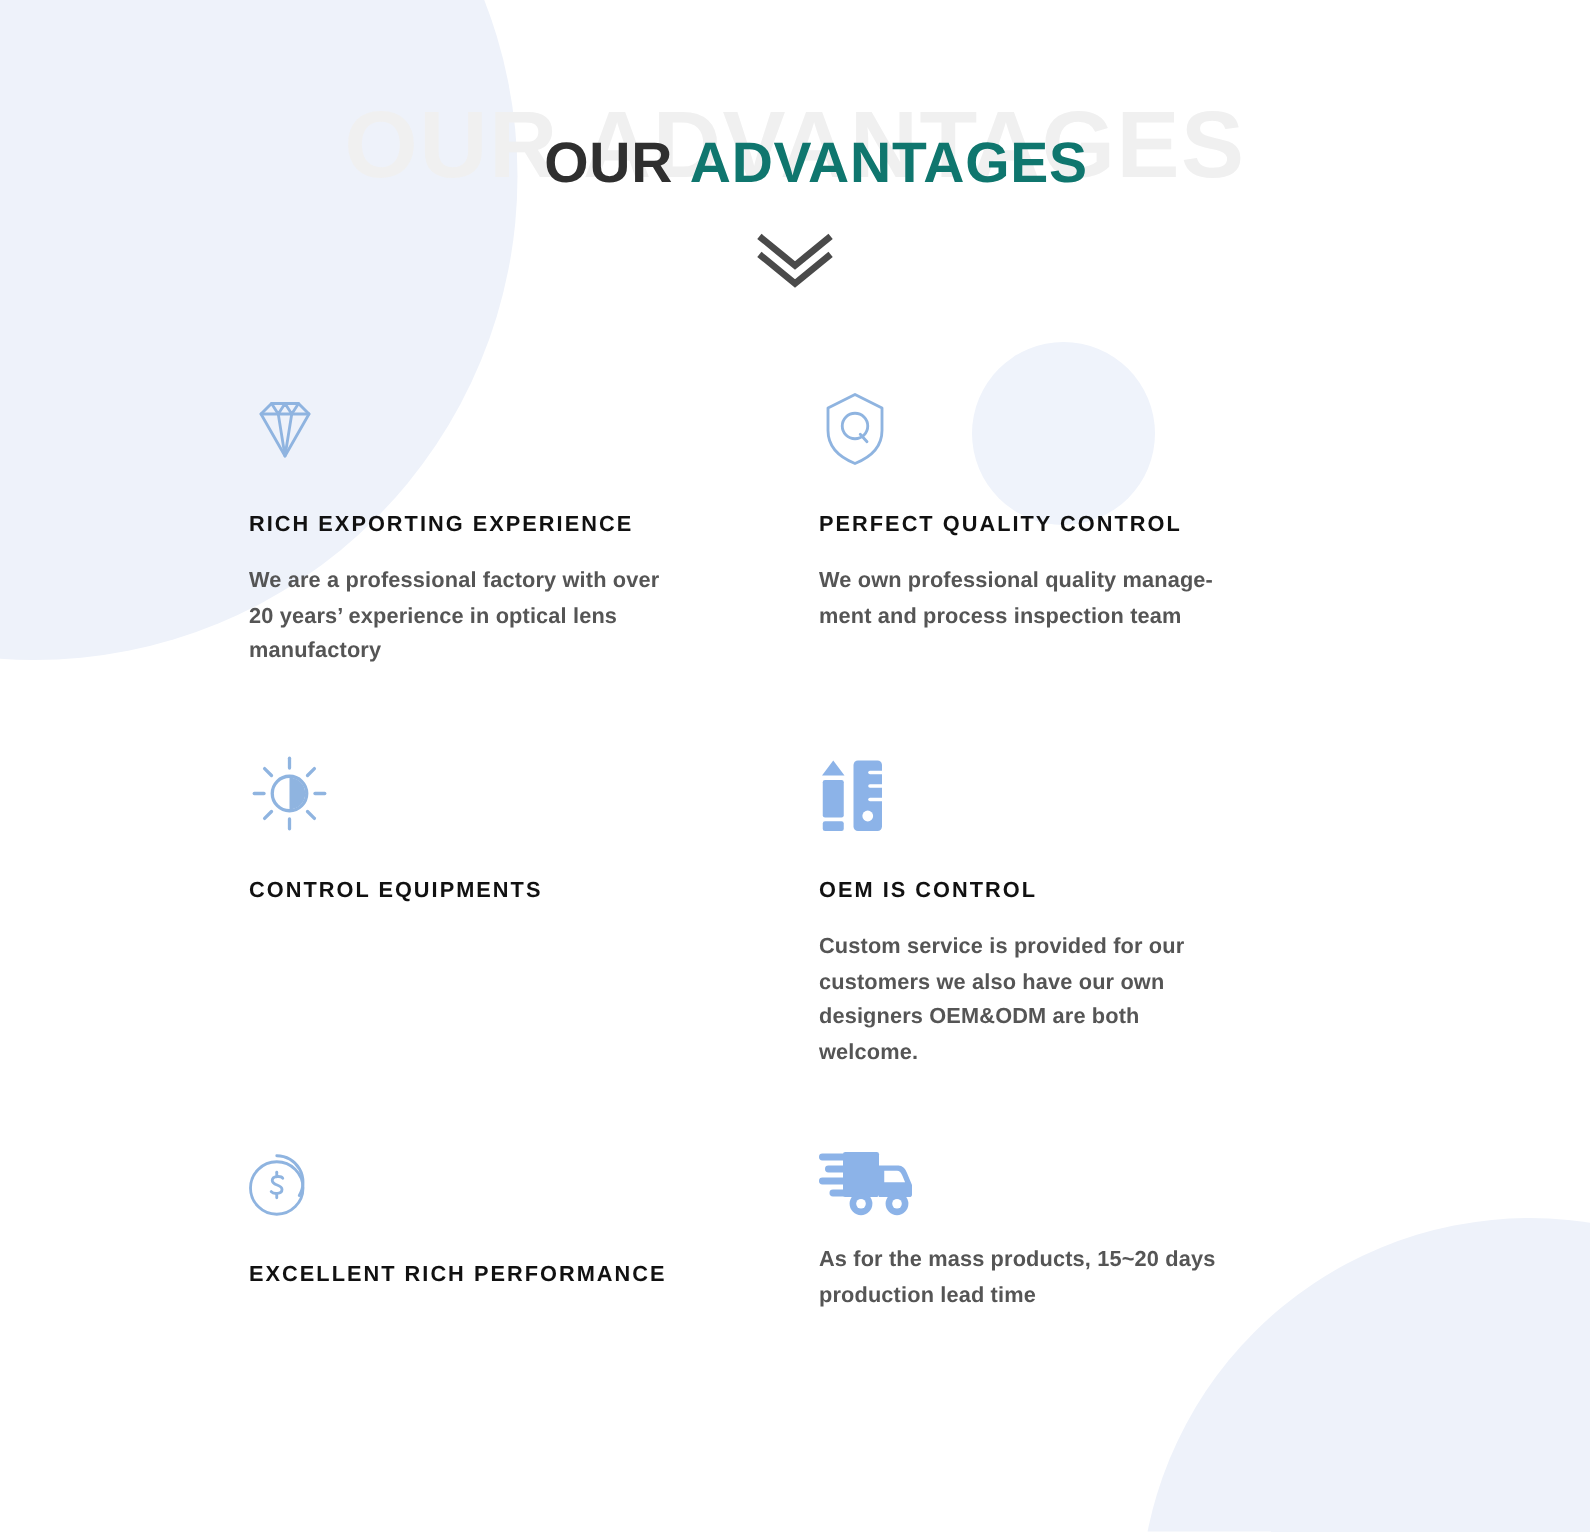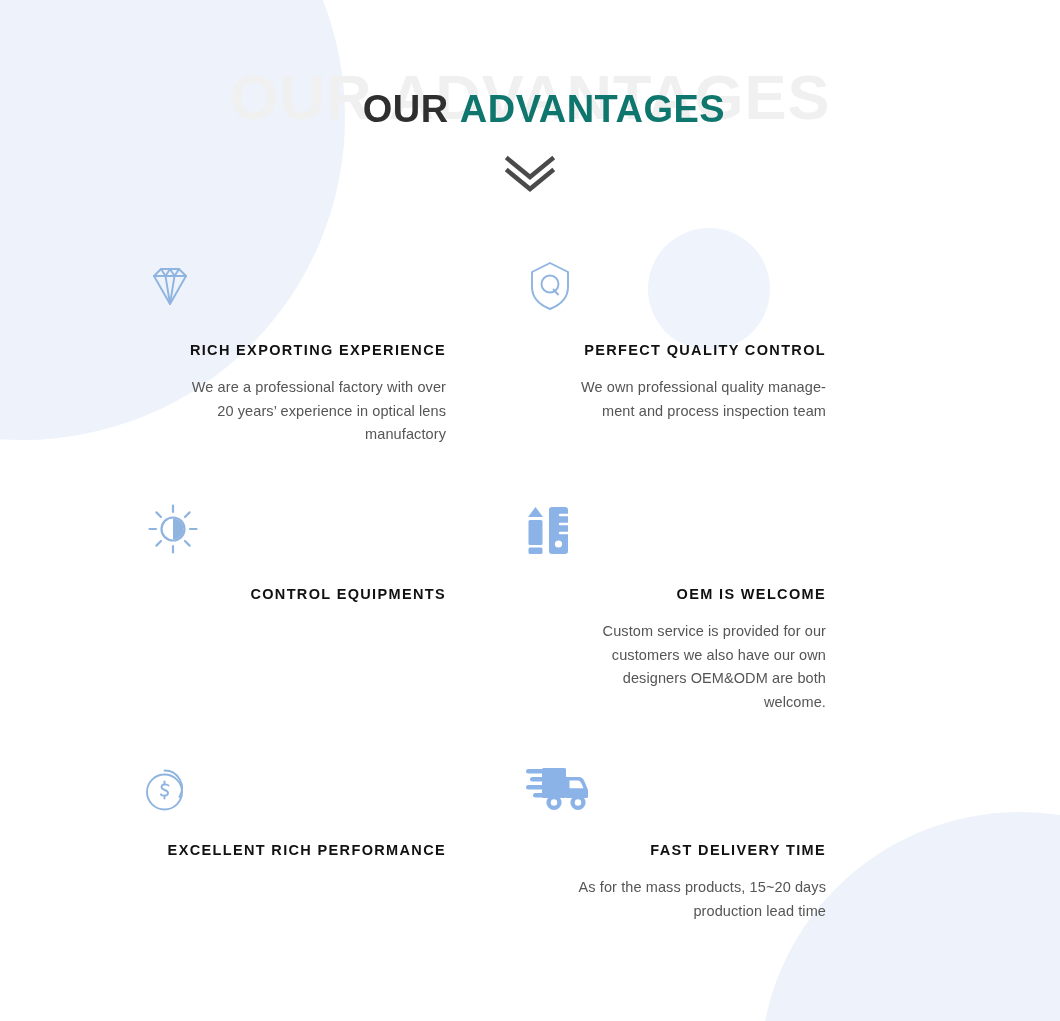--- a/index.html
+++ b/index.html
@@ -97,23 +97,22 @@
     left: 0;
     width: 1060px;
     display: flex;
     justify-content: center;
   }
 
   
   .grid {
     position: absolute;
     top: 250px;
-    left: 146px;
+    left: 166px;
     width: 760px;
-    text-align: right;
   }
   .row {
     display: flex;
   }
   .cell {
     width: 380px;
     box-sizing: border-box;
     padding-right: 80px;
   }
   .row-1 .cell { height: 244px; }
@@ -133,20 +132,21 @@
     color: #111111;
     line-height: 1.2;
     white-space: nowrap;
   }
   .feature-desc {
     margin-top: 17px;
     font-size: 14.5px;
     color: #555555;
     line-height: 23.5px;
     letter-spacing: 0.1px;
+    font-weight: bold;
   }
 </style>
 </head>
 <body>
 
 <div class="bg-layer">
   <div class="blob-top-left"></div>
   <div class="blob-bottom-right"></div>
   <div class="blob-quality"></div>
 </div>
@@ -238,21 +238,21 @@
               <rect x="23" y="1" width="19" height="47" rx="3"></rect>
             </g>
             <g stroke="#ffffff" stroke-width="2.4" stroke-linecap="round">
               <line x1="34" y1="9" x2="42" y2="9"></line>
               <line x1="34" y1="18" x2="42" y2="18"></line>
               <line x1="34" y1="27" x2="42" y2="27"></line>
             </g>
             <circle cx="32.5" cy="38" r="3.6" fill="#ffffff"></circle>
           </svg>
         </div>
-        <div class="feature-title">OEM IS WELCOME</div>
+        <div class="feature-title">OEM IS CONTROL</div>
         <div class="feature-desc">Custom service is provided for our<br>customers we also have our own<br>designers OEM&amp;ODM are both<br>welcome.</div>
       </div>
 
     </div>
 
     <div class="row row-3">
 
       <div class="cell">
         <div class="icon-box">
           <svg width="50" height="48" viewBox="0 0 50 48">
@@ -286,20 +286,19 @@
             <g fill="#8cb3e8">
               <circle cx="28" cy="38.5" r="7.6"></circle>
               <circle cx="52" cy="38.5" r="7.6"></circle>
             </g>
             <g fill="#ffffff">
               <circle cx="28" cy="38.5" r="3.2"></circle>
               <circle cx="52" cy="38.5" r="3.2"></circle>
             </g>
           </svg>
         </div>
-        <div class="feature-title">FAST DELIVERY TIME</div>
         <div class="feature-desc">As for the mass products, 15~20 days<br>production lead time</div>
       </div>
 
     </div>
 
   </div>
 </div>
 
 </body></html>

